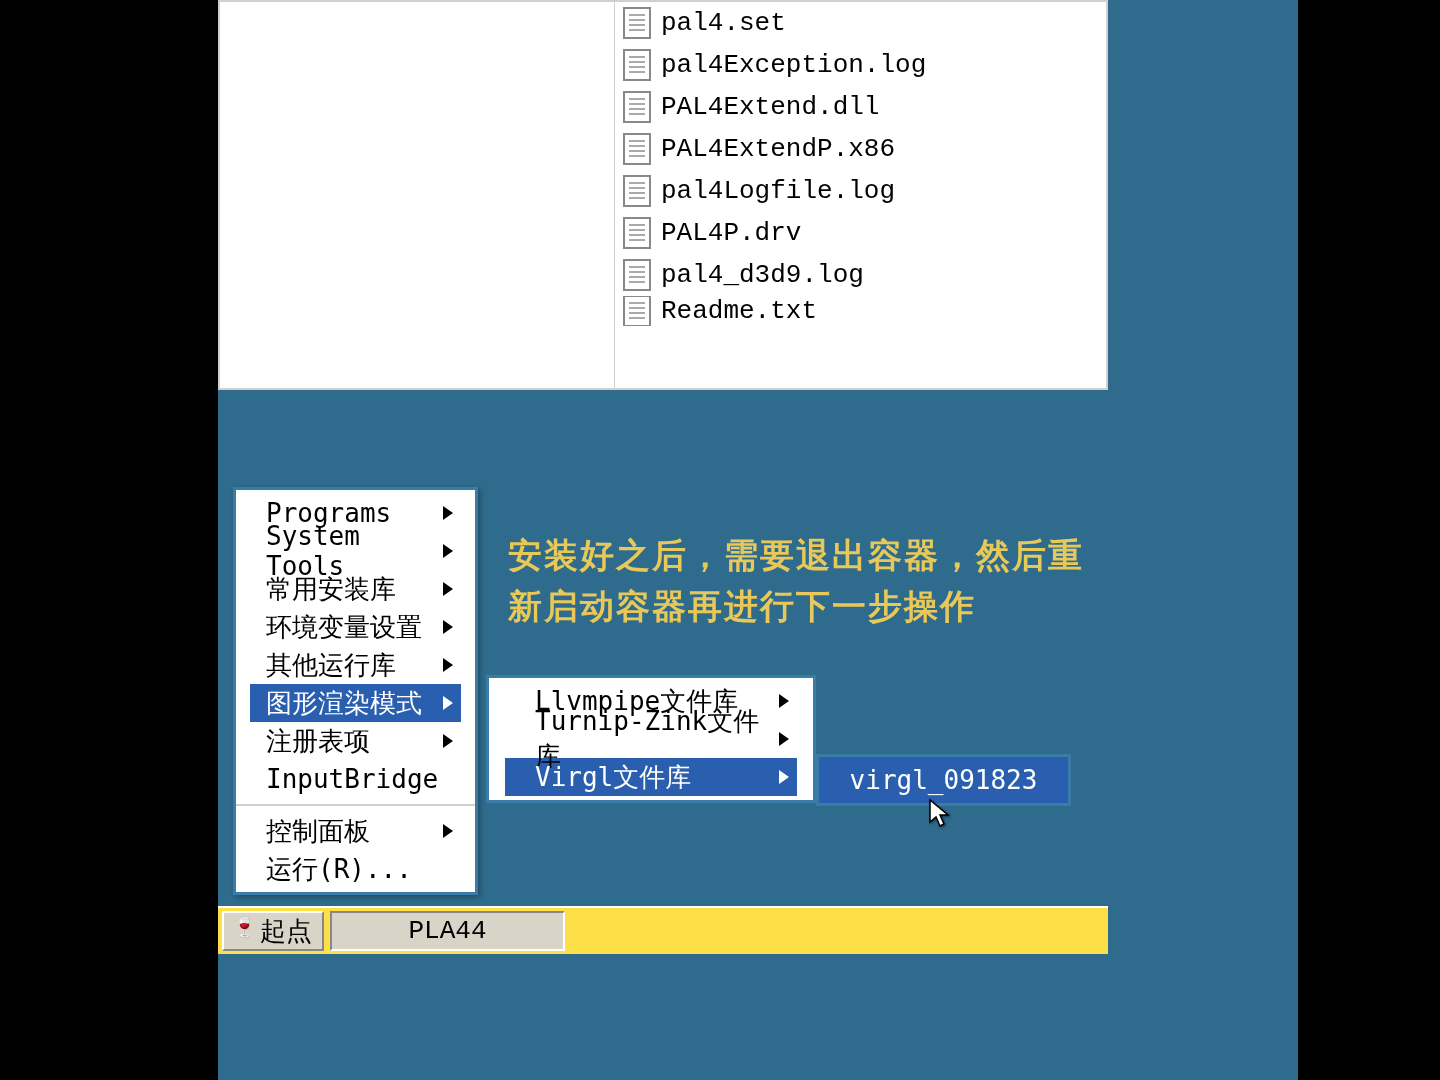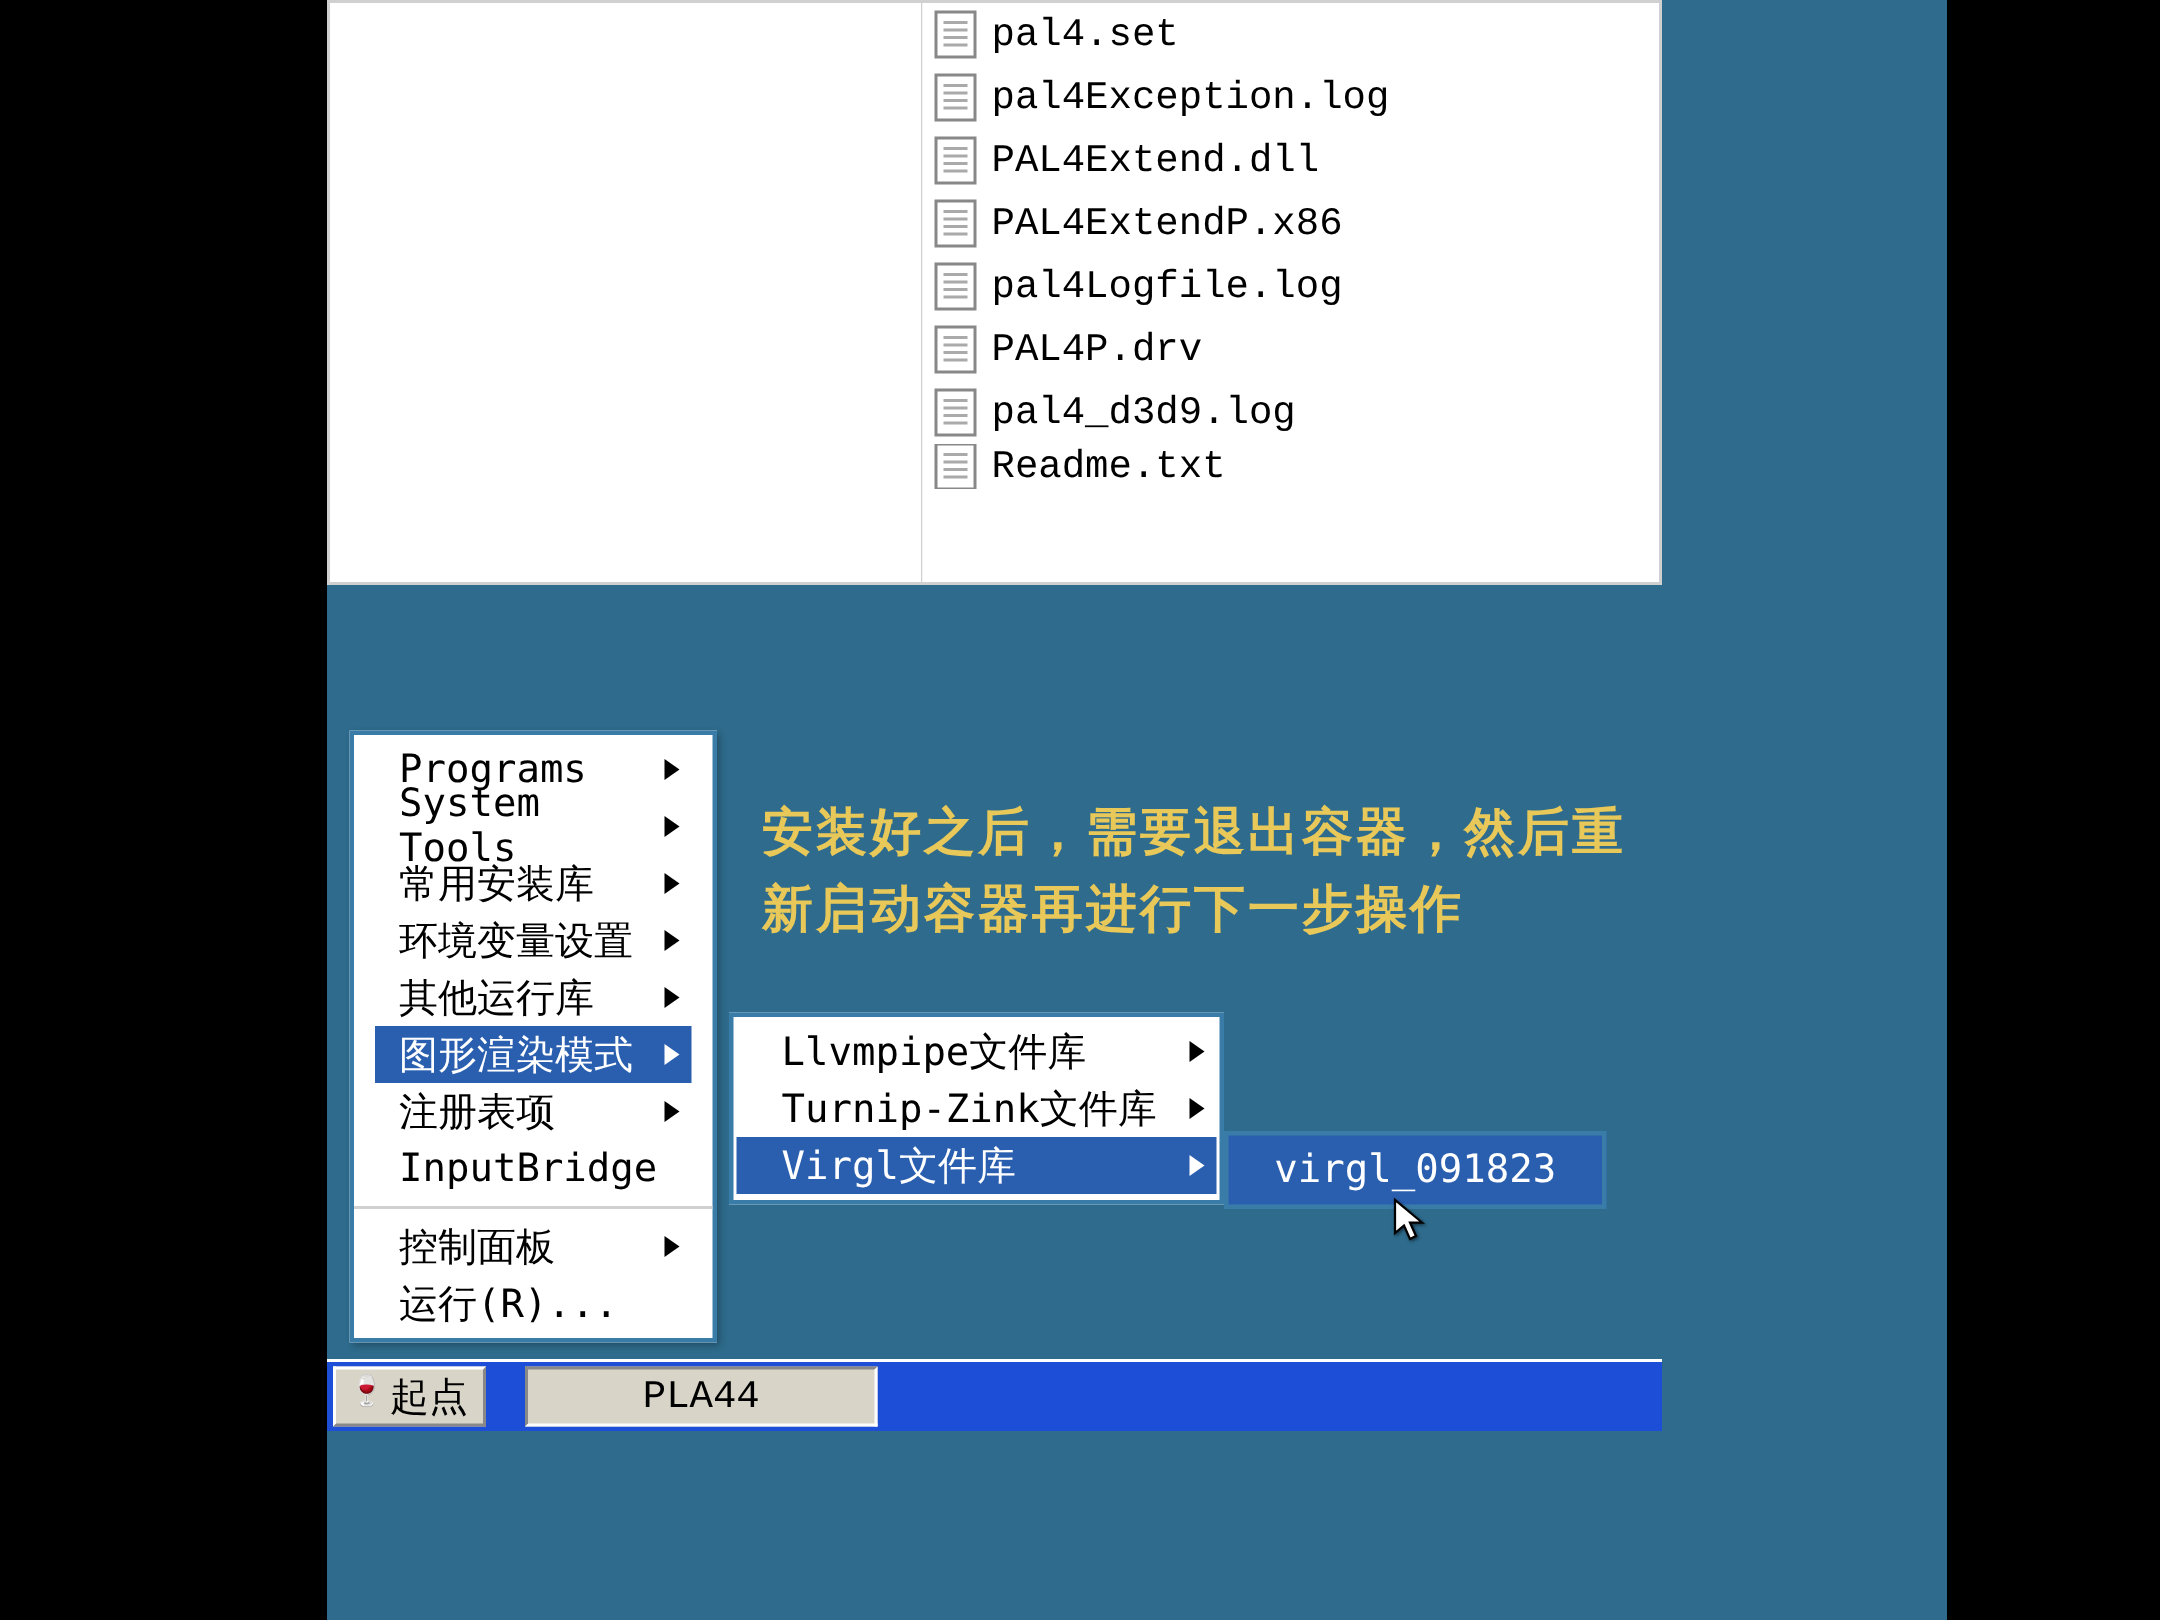--- a/index.html
+++ b/index.html
@@ -130,21 +130,21 @@
     .menu-item.highlighted .menu-arrow {
       border-left-color: #fff;
     }
     .submenu {
       position: absolute;
       left: 268px;
       top: 675px;
       width: 330px;
       background: #fff;
       border: 3px solid #3a7ca8;
-      padding: 4px 2px;
+      padding: 4px 16px;
     }
     .submenu .menu-item {
       padding-left: 30px;
     }
     .submenu2 {
       position: absolute;
       left: 598px;
       top: 754px;
       width: 255px;
       background: #2a5fb0;
@@ -165,26 +165,25 @@
       pointer-events: none;
       z-index: 100;
     }
     .cursor svg { filter: drop-shadow(1px 1px 1px rgba(0,0,0,0.5)); }
     .taskbar {
       position: absolute;
       left: 0;
       bottom: 126px;
       width: 890px;
       height: 48px;
-      background: #1d4ed8;
+      background: #fde047;
       border-top: 2px solid #fff;
       display: flex;
       align-items: center;
       padding: 4px;
-      gap: 20px;
     }
     .start-button {
       display: flex;
       align-items: center;
       height: 40px;
       padding: 0 10px;
       border: 2px solid;
       border-color: #fff #888 #888 #fff;
       background: #d8d4c8;
       font-size: 26px;

